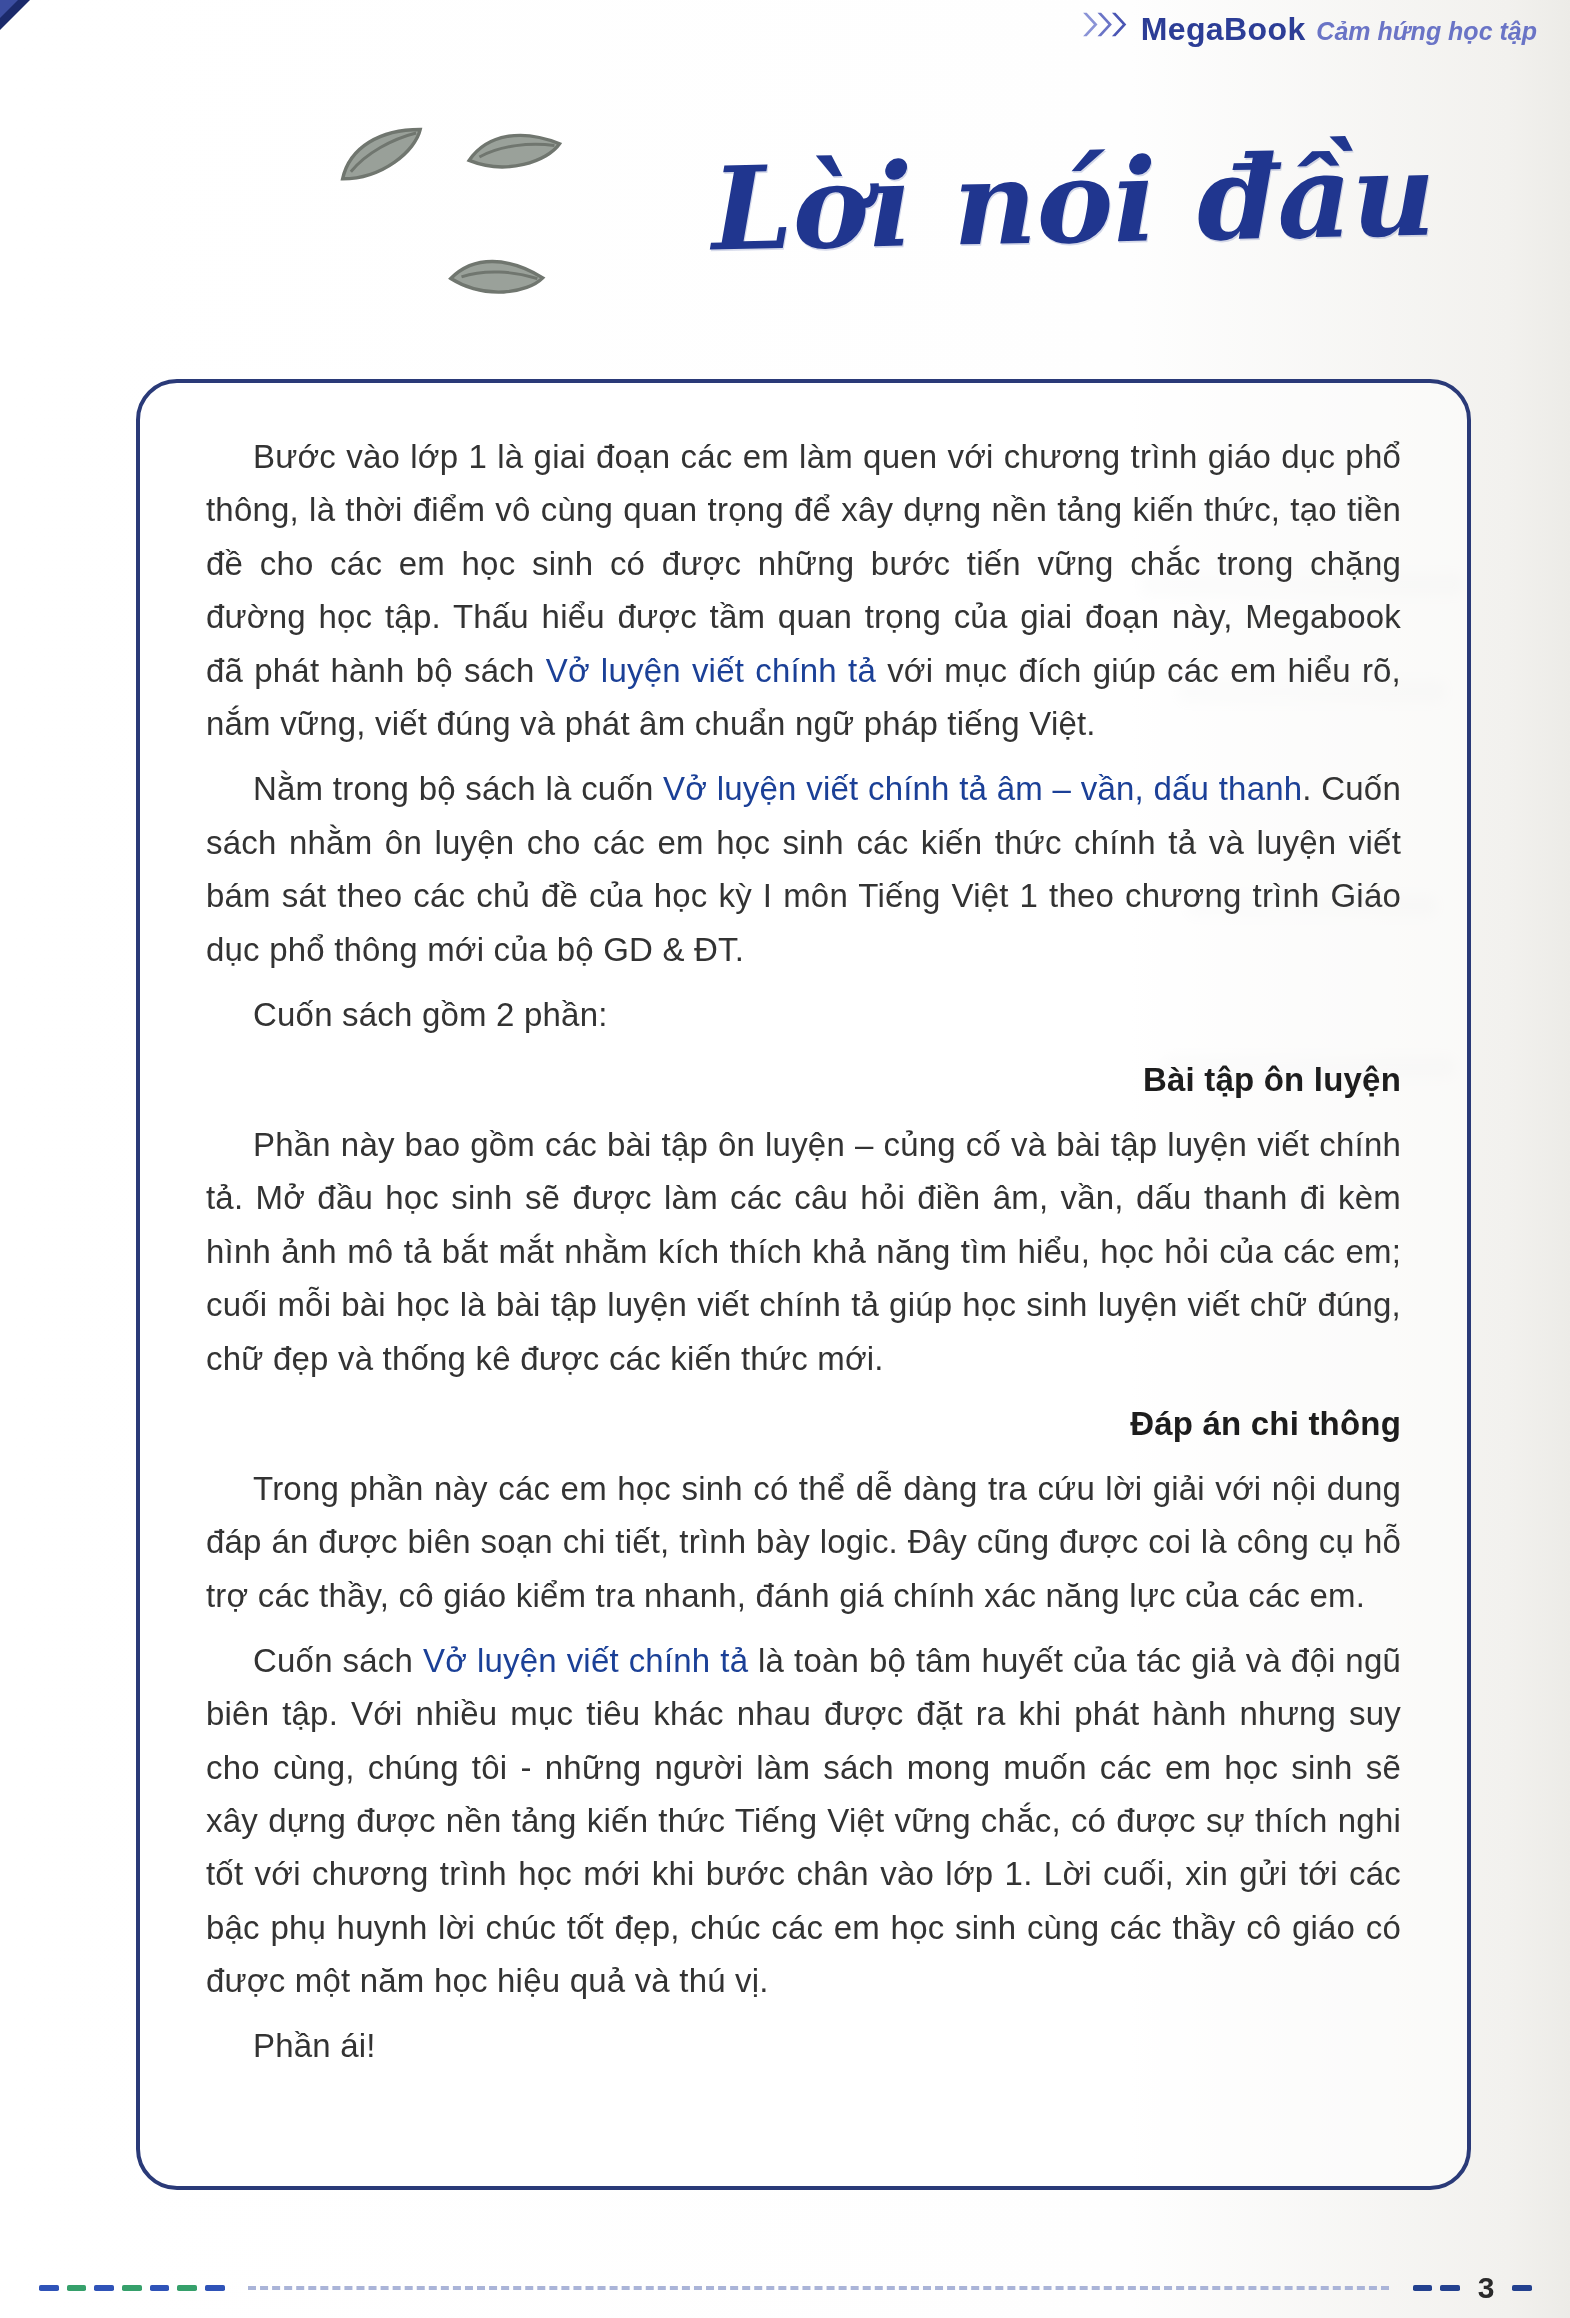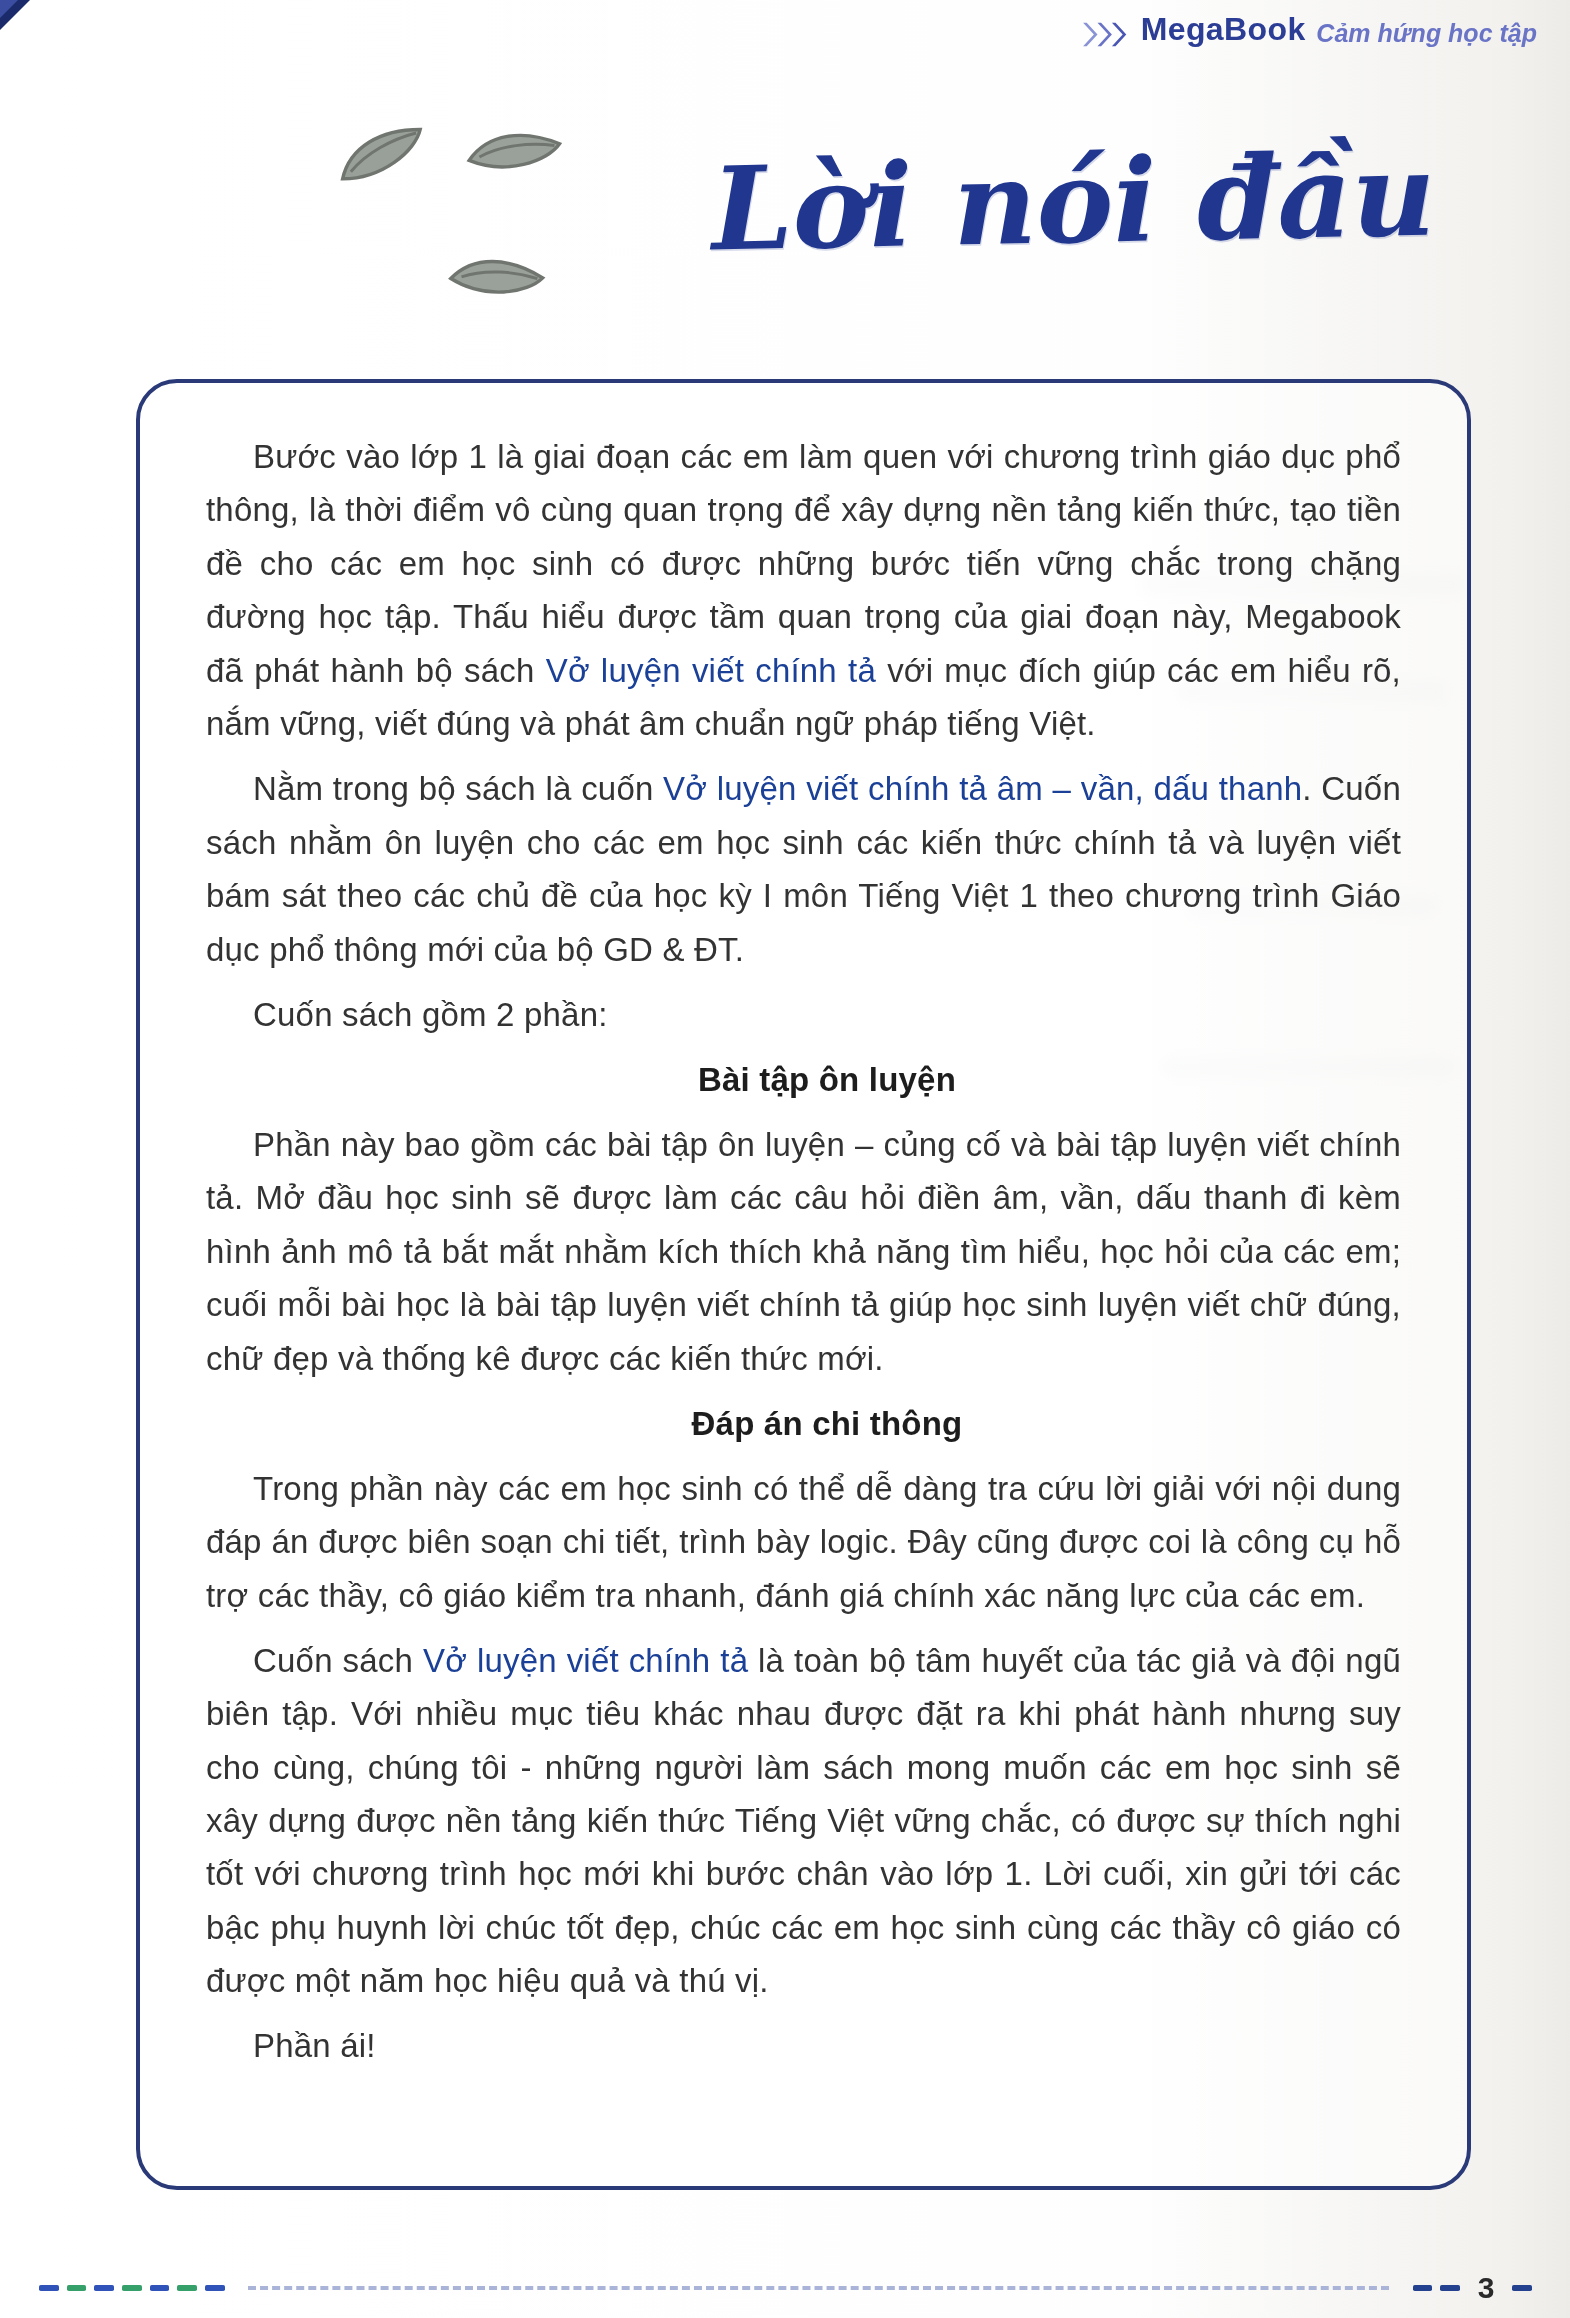--- a/index.html
+++ b/index.html
@@ -21,21 +21,21 @@
   }
   .corner-fold:after{
     content:""; position:absolute; top:-30px; left:0;
     width:0;height:0;
     border-top:18px solid #3b4da0;
     border-right:18px solid transparent;
   }
   
   .header {
     position:absolute; top:10.7px; right:34px;
-    display:flex; align-items:flex-end; gap:10.7px;
+    display:flex; align-items:flex-start; gap:10.7px;
   }
   .header .arrows { width:47px; height:27px; display:block; }
   .brand {
     font-size:32px; font-weight:bold; color:#2c3d96;
     letter-spacing:0.4px;
   }
   .tagline {
     font-size:25px; font-style:italic; color:#6a74c6; font-weight:bold;margin-top:6px;
   }
   
@@ -64,21 +64,21 @@
     padding:47px 66px 36px 66px;
     background:rgba(255,255,255,0.55);
   }
   .para {
     font-size:33px; line-height:1.62; color:#333333;
     text-align:justify; text-indent:47px;
     margin-bottom:11.6px;
     letter-spacing:0.2px;
   }
   .para.heading {
-    font-weight:bold; color:#1d1d1d; text-align:center;
+    font-weight:bold; color:#1d1d1d; text-align:right;
   }
   .seg-book-title { font-weight:normal; color:#1b4097; }
   
   .footer {
     position:absolute; left:39px; right:39px; bottom:14.3px;
     display:flex; align-items:center; gap:10.7px;
   }
   .dash-cluster { display:flex; gap:8px; align-items:center; }
   .dash { width:19.7px; height:6.3px; border-radius:1.8px; }
   .dash.blue { background:#2f53b8; }

